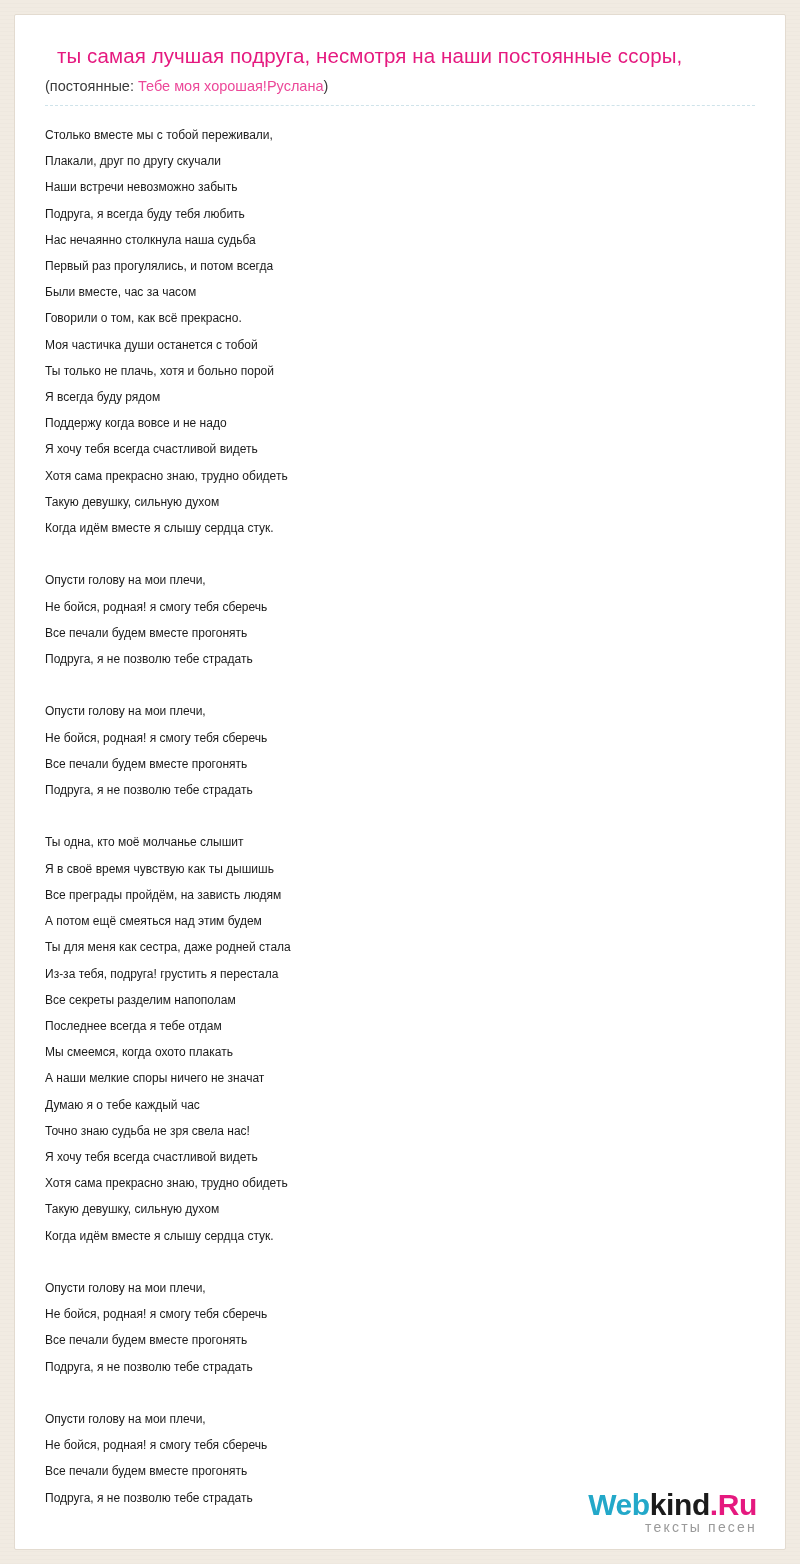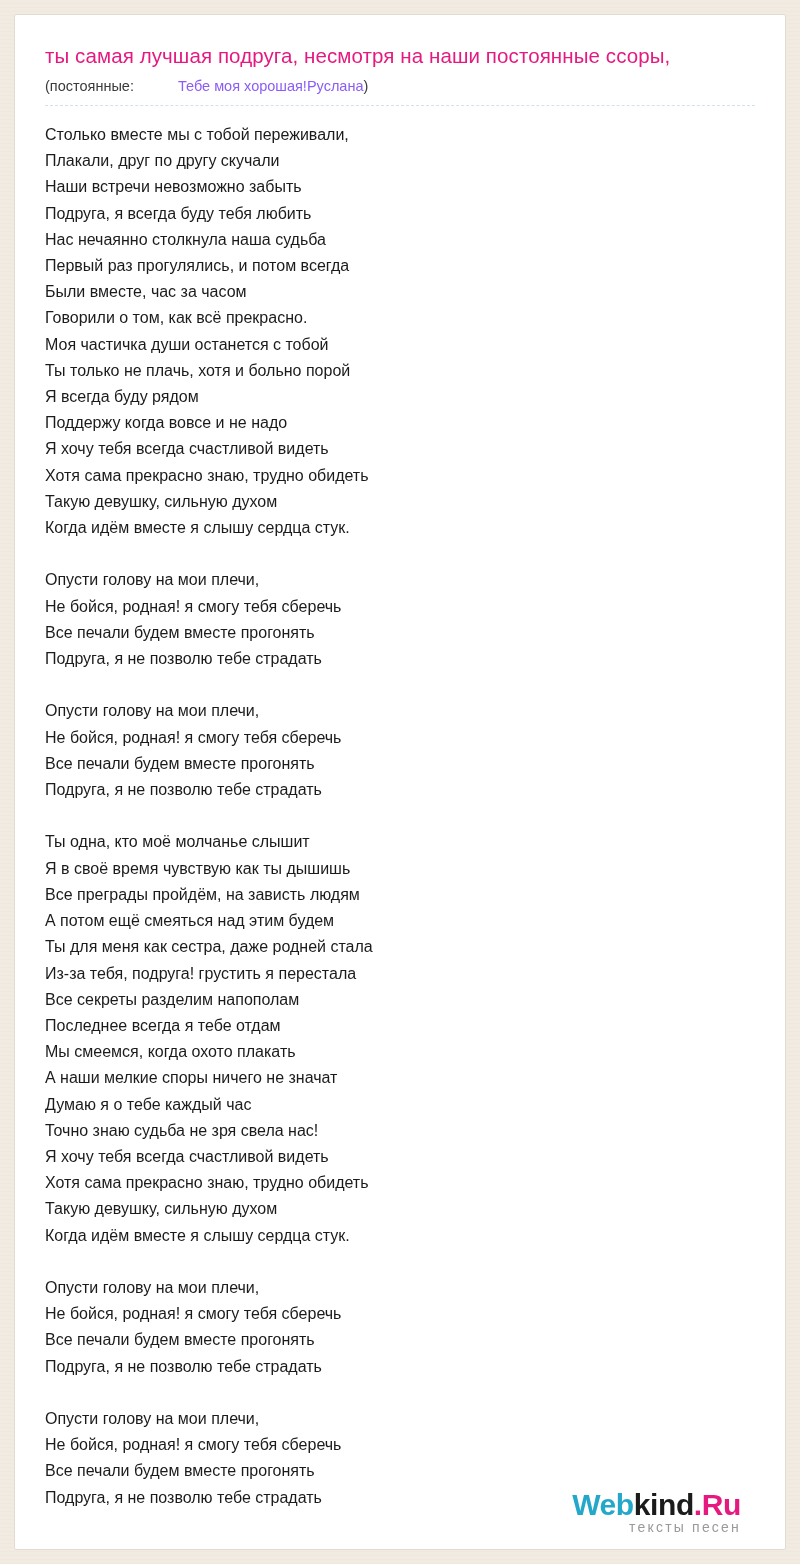--- a/index.html
+++ b/index.html
@@ -30,52 +30,51 @@
     background: #ffffff;
     border: 1px solid #e3dbd0;
     border-radius: 2px;
     padding: 26px 30px 20px 30px;
   }
   .song-title {
     color: #e5197f;
     font-size: 20.5px;
     line-height: 29px;
     font-weight: normal;
-    margin: 0 0 6px 0;
+    margin: 0 0 6px 12px;
     letter-spacing: 0.1px;
   }
   .artist-line {
     font-size: 14.5px;
     color: #3a3a3a;
     margin: 0 0 9px 0;
     line-height: 20px;
   }
   .artist-link {
-    color: #8b5cf6;
+    color: #ec4899;
     text-decoration: none;
     cursor: pointer;
-    margin-left: 40px;
   }
   .divider {
     border: 0;
     border-top: 1px dashed #cfe3ea;
     margin: 0 0 16px 0;
     height: 0;
   }
   .lyrics {
-    font-size: 16px;
+    font-size: 12px;
     line-height: 26.2px;
     color: #1b1b1b;
     white-space: pre-wrap;
     margin: 0;
     font-family: "Liberation Sans", sans-serif;
   }
   .footer-logo {
     position: absolute;
-    right: 44px;
+    right: 28px;
     bottom: 14px;
     text-align: right;
     user-select: none;
   }
   .logo-main {
     font-size: 30px;
     font-weight: bold;
     line-height: 32px;
     letter-spacing: -0.4px;
   }

